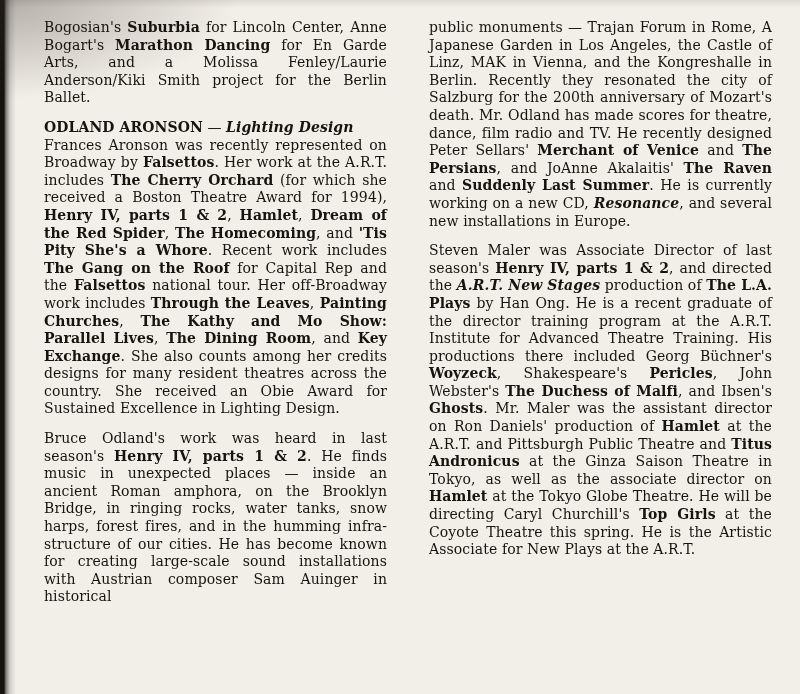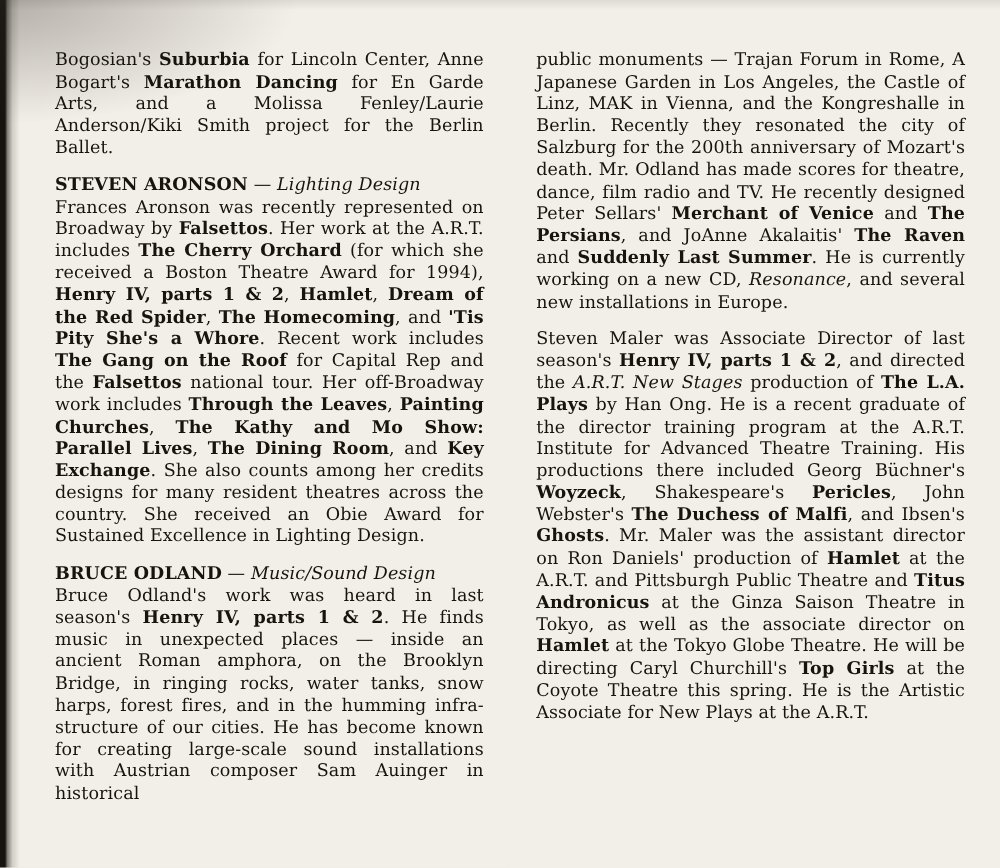--- a/index.html
+++ b/index.html
@@ -28,58 +28,57 @@
     background: radial-gradient(ellipse at 0% 0%, rgba(45,40,32,0.32), rgba(45,40,32,0) 70%);
     pointer-events: none;
   }
   .top-shade {
     position: absolute; left: 0; top: 0; right: 0; height: 8px;
     background: linear-gradient(to bottom, rgba(40,36,30,0.10), rgba(40,36,30,0));
     pointer-events: none;
   }
   .content {
     position: absolute;
-    left: 44px; top: 40px; right: 28px;
+    left: 44px; top: 19px; right: 28px;
     display: flex;
     gap: 42px;
   }
   .column {
     flex: 1 1 0;
     font-size: 14px;
     line-height: 17.6px;
     text-align: justify;
     letter-spacing: 0.1px;
   }
   p { margin: 0 0 12px 0; }
   h2 {
     margin: 0;
     font-size: 14px;
     line-height: 17.6px;
     font-weight: normal;
   }
   .b { font-weight: bold; }
-  .i { font-style: italic; }
+  .i { font-style: italic; font-weight: bold; }
 </style>
 </head>
 <body>
 
 <div class="page">
   <div class="edge-left"></div>
   <div class="top-shade"></div>
   <div class="corner-shadow"></div>
 
   <div class="content">
 
     <div class="column">
       <p><span>Bogosian's </span><span class="b">Suburbia</span><span> for Lincoln Center, Anne Bogart's </span><span class="b">Marathon Dancing</span><span> for En Garde Arts, and a Molissa Fenley/Laurie Anderson/Kiki Smith project for the Berlin Ballet.</span></p>
 
-      <h2><span class="b">STEVEN ARONSON</span><span> — </span><span class="i">Lighting Design</span></h2>
+      <h2><span class="b">ODLAND ARONSON</span><span> — </span><span class="i">Lighting Design</span></h2>
       <p><span>Frances Aronson was recently represented on Broadway by </span><span class="b">Falsettos</span><span>. Her work at the A.R.T. includes </span><span class="b">The Cherry Orchard</span><span> (for which she received a Boston Theatre Award for 1994), </span><span class="b">Henry IV, parts 1 &amp; 2</span><span>, </span><span class="b">Hamlet</span><span>, </span><span class="b">Dream of the Red Spider</span><span>, </span><span class="b">The Homecoming</span><span>, and </span><span class="b">'Tis Pity She's a Whore</span><span>. Recent work includes </span><span class="b">The Gang on the Roof</span><span> for Capital Rep and the </span><span class="b">Falsettos</span><span> national tour. Her off-Broadway work includes </span><span class="b">Through the Leaves</span><span>, </span><span class="b">Painting Churches</span><span>, </span><span class="b">The Kathy and Mo Show: Parallel Lives</span><span>, </span><span class="b">The Dining Room</span><span>, and </span><span class="b">Key Exchange</span><span>. She also counts among her credits designs for many resident theatres across the country. She received an Obie Award for Sustained Excellence in Lighting Design.</span></p>
 
-      <h2><span class="b">BRUCE ODLAND</span><span> — </span><span class="i">Music/Sound Design</span></h2>
       <p><span>Bruce Odland's work was heard in last season's </span><span class="b">Henry IV, parts 1 &amp; 2</span><span>. He finds music in unexpected places — inside an ancient Roman amphora, on the Brooklyn Bridge, in ringing rocks, water tanks, snow harps, forest fires, and in the humming infra-structure of our cities. He has become known for creating large-scale sound installations with Austrian composer Sam Auinger in historical</span></p>
     </div>
 
     <div class="column">
       <p><span>public monuments — Trajan Forum in Rome, A Japanese Garden in Los Angeles, the Castle of Linz, MAK in Vienna, and the Kongreshalle in Berlin. Recently they resonated the city of Salzburg for the 200th anniversary of Mozart's death. Mr. Odland has made scores for theatre, dance, film radio and TV. He recently designed Peter Sellars' </span><span class="b">Merchant of Venice</span><span> and </span><span class="b">The Persians</span><span>, and JoAnne Akalaitis' </span><span class="b">The Raven</span><span> and </span><span class="b">Suddenly Last Summer</span><span>. He is currently working on a new CD, </span><span class="i">Resonance</span><span>, and several new installations in Europe.</span></p>
 
       <p><span>Steven Maler was Associate Director of last season's </span><span class="b">Henry IV, parts 1 &amp; 2</span><span>, and directed the </span><span class="i">A.R.T. New Stages</span><span> production of </span><span class="b">The L.A. Plays</span><span> by Han Ong. He is a recent graduate of the director training program at the A.R.T. Institute for Advanced Theatre Training. His productions there included Georg Büchner's </span><span class="b">Woyzeck</span><span>, Shakespeare's </span><span class="b">Pericles</span><span>, John Webster's </span><span class="b">The Duchess of Malfi</span><span>, and Ibsen's </span><span class="b">Ghosts</span><span>. Mr. Maler was the assistant director on Ron Daniels' production of </span><span class="b">Hamlet</span><span> at the A.R.T. and Pittsburgh Public Theatre and </span><span class="b">Titus Andronicus</span><span> at the Ginza Saison Theatre in Tokyo, as well as the associate director on </span><span class="b">Hamlet</span><span> at the Tokyo Globe Theatre. He will be directing Caryl Churchill's </span><span class="b">Top Girls</span><span> at the Coyote Theatre this spring. He is the Artistic Associate for New Plays at the A.R.T.</span></p>
     </div>
 
   </div>

